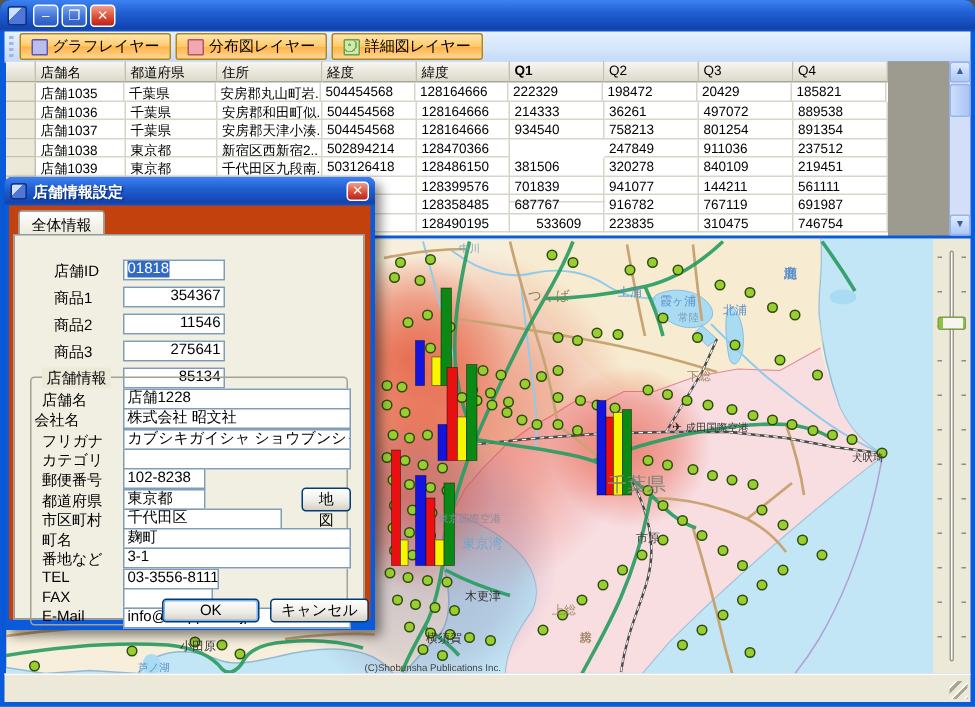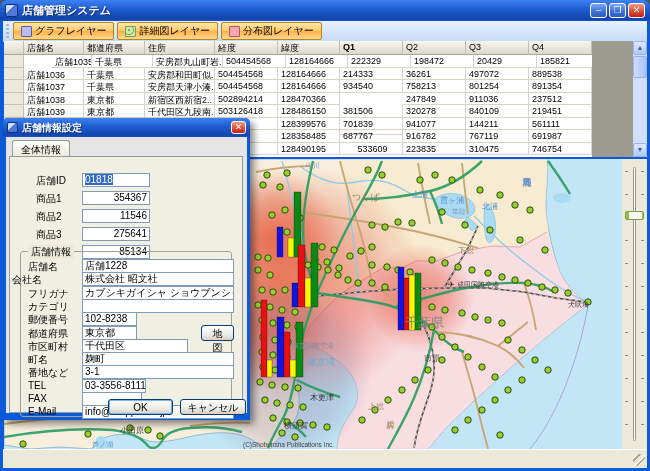--- a/index.html
+++ b/index.html
@@ -54,21 +54,21 @@
   .statusbar{position:absolute;left:3px;top:449px;width:644px;height:19px;background:#ECE9D8;border-top:1px solid #fff;}
   .sizegrip{position:absolute;right:2px;bottom:2px;width:12px;height:12px;
     background:repeating-linear-gradient(135deg,transparent 0 3px,#fff 3px 4px,#A8A694 4px 6px);}
   
   .dialog{position:absolute;left:3px;top:118px;width:247px;height:302px;background:#0A5BDC;border-radius:5px 5px 0 0;
     box-shadow:4px 4px 7px rgba(0,0,0,.45);z-index:10;}
   .dlg-title{position:absolute;left:0;top:0;right:0;height:19px;border-radius:5px 5px 0 0;
     background:linear-gradient(180deg,#3C81F3 0%,#2160D3 40%,#1144AE 90%,#1952C5 100%);
     display:flex;align-items:center;padding:0 4px;}
   .dlg-title .title-text{font-size:10px;}
-  .dlg-body{position:absolute;left:3px;top:19px;width:241px;height:276px;background:#e5e5e5;font-size:10px;}
+  .dlg-body{position:absolute;left:3px;top:19px;width:241px;height:276px;background:#c2410c;font-size:10px;}
   .tab{position:absolute;left:6px;top:3px;height:17px;padding:2px 8px 0;background:linear-gradient(#fff,#ECE9D8);
     border:1px solid #919B9C;border-bottom:none;border-radius:3px 3px 0 0;font-size:10px;}
   .tabpage{position:absolute;left:3px;top:19px;width:234px;height:257px;border:1px solid #919B9C;background:#F1EFE2;}
   .flabel{position:absolute;font-size:10px;color:#000;white-space:nowrap;}
   .fbox{position:absolute;height:14px;background:#fff;border:1px solid #7F9DB9;font-size:10px;padding:0 2px;line-height:12px;white-space:nowrap;overflow:hidden;}
   .fbox.num{text-align:right;}
   .selval{background:#316AC5;color:#fff;}
   .groupbox{position:absolute;left:14px;top:114px;width:212px;height:166px;border:1px solid #A3A192;border-radius:3px;}
   .grouplabel{position:absolute;left:22px;top:108px;background:#ECE9D8;padding:0 3px;font-size:10px;}
   .xpbtn{position:absolute;height:16px;border:1px solid #003C74;border-radius:3px;background:linear-gradient(180deg,#fff,#ECEBE5 60%,#D8D0C4);
@@ -76,62 +76,61 @@
   .xpbtn.default{box-shadow:inset 0 0 0 1px #7EB3F2;}
   .clabel{font-size:6.5px;fill:#444;}
 </style>
 </head>
 <body>
 
 <div class="window">
 
   <div class="titlebar">
     <div class="appicon"></div>
-    <div class="title-text">店舗管理システム</div>
     <div class="winbtns">
       <div class="wbtn">–</div>
       <div class="wbtn">❐</div>
       <div class="wbtn close">✕</div>
     </div>
   </div>
 
   <div class="toolbar">
     <div class="grip"></div>
     <div id="tbar-buttons" style="display:flex">
         <div class="tbtn">
           <span class="licon graph"></span>
           <span>グラフレイヤー</span>
         </div>
         <div class="tbtn">
+          <span class="licon dist"></span>
+          <span>分布図レイヤー</span>
+        </div>
+        <div class="tbtn">
           <span class="licon detail"></span>
           <span>詳細図レイヤー</span>
-        </div>
-        <div class="tbtn">
-          <span class="licon dist"></span>
-          <span>分布図レイヤー</span>
         </div>
       </div>
   </div>
 
   <div class="grid" id="grid">
       <div class="trow head">
         <div class="tcell rowhdr" style="width: 20px;"></div>
         <div class="tcell" style="width: 60px;">店舗名</div>
         <div class="tcell" style="width: 61px;">都道府県</div>
         <div class="tcell" style="width: 70px;">住所</div>
         <div class="tcell" style="width: 63px;">経度</div>
         <div class="tcell" style="width: 62px;">緯度</div>
         <div class="tcell" style="width: 63px; font-weight: bold;">Q1</div>
         <div class="tcell" style="width: 63px;">Q2</div>
         <div class="tcell" style="width: 63px;">Q3</div>
         <div class="tcell" style="width: 63px;">Q4</div>
       </div>
       <div class="trow">
         <div class="tcell rowhdr" style="width: 20px;"></div>
-        <div class="tcell" style="width: 40px; margin-left: 28px;">店舗1035</div>
+        <div class="tcell" style="width: 59px;">店舗1035</div>
         <div class="tcell" style="width: 61px;">千葉県</div>
         <div class="tcell" style="width: 70px;">安房郡丸山町岩..</div>
         <div class="tcell" style="width: 63px;">504454568</div>
         <div class="tcell" style="width: 62px;">128164666</div>
         <div class="tcell" style="width: 63px;">222329</div>
         <div class="tcell" style="width: 63px;">198472</div>
         <div class="tcell" style="width: 63px;">20429</div>
         <div class="tcell" style="width: 63px;">185821</div>
       </div>
       <div class="trow">
@@ -547,21 +546,21 @@
           <div class="flabel" style="left: 30px; top: 91px;">商品3</div>
           <div class="fbox num" style="left: 76px; top: 90px; width: 68px;">275641</div>
           <div class="flabel" style="left: 30px; top: 109px;">商品4</div>
           <div class="fbox num" style="left: 76px; top: 108px; width: 68px;">85134</div>
         </div>
       <div class="grouplabel" style="z-index:3">店舗情報</div>
       <div class="groupbox"></div>
       <div id="dlg-group">
           <div class="flabel" style="left: 22px; top: 123px;">店舗名</div>
           <div class="fbox" style="left: 76px; top: 122px; width: 152px;">店舗1228</div>
-          <div class="flabel" style="left: 6px; top: 136.3px; font-family: Liberation Mono, monospace;">会社名</div>
+          <div class="flabel" style="left: 17px; top: 136.3px; font-family: Liberation Mono, monospace;">会社名</div>
           <div class="fbox" style="left: 76px; top: 135.3px; width: 152px;">株式会社 昭文社</div>
           <div class="flabel" style="left: 22px; top: 149.6px;">フリガナ</div>
           <div class="fbox" style="left: 76px; top: 148.6px; width: 152px;">カブシキガイシャ ショウブンシャ</div>
           <div class="flabel" style="left: 22px; top: 162.9px;">カテゴリ</div>
           <div class="fbox" style="left: 76px; top: 161.9px; width: 152px;"></div>
           <div class="flabel" style="left: 22px; top: 176.2px;">郵便番号</div>
           <div class="fbox" style="left: 76px; top: 175.2px; width: 55px;">102-8238</div>
           <div class="flabel" style="left: 22px; top: 189.5px;">都道府県</div>
           <div class="fbox" style="left: 76px; top: 188.5px; width: 55px;">東京都</div>
           <button class="xpbtn" style="left: 195px; top: 187.5px; width: 33px;">地図</button>

